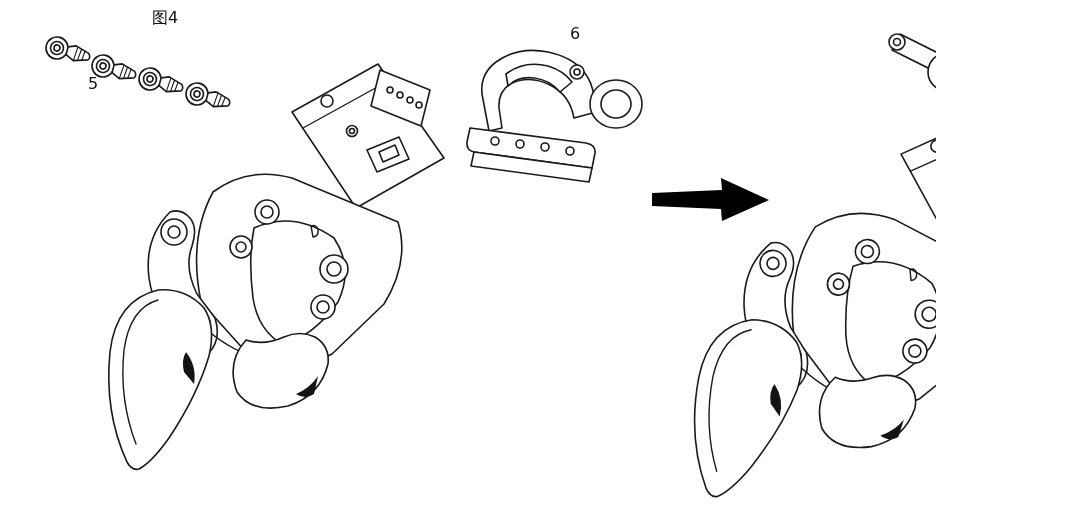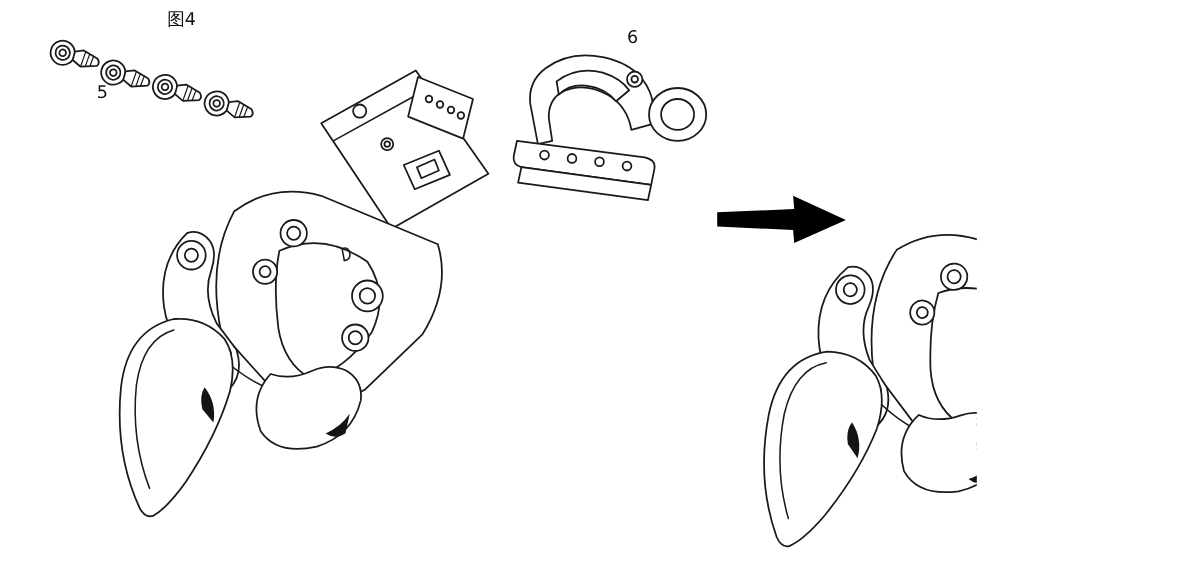--- a/index.html
+++ b/index.html
@@ -1,17 +1,17 @@
 <!DOCTYPE html>
 <html><head>
 <meta charset="utf-8">
 <style>
   html,body{margin:0;padding:0;background:#ffffff;}
   .canvas{position:relative;width:888px;height:526px;background:#ffffff;overflow:hidden;
-          font-family:"DejaVu Sans","Liberation Sans",sans-serif;}
+          font-family:"DejaVu Sans","Liberation Sans",sans-serif;padding-left:48px;}
   .lbl{position:absolute;font-size:16px;color:#111;user-select:none;}
   svg{position:absolute;left:0;top:0;}
   svg path,svg circle,svg ellipse,svg rect{
     fill:#ffffff;stroke:#1a1a1a;stroke-width:1.6;stroke-linejoin:round;stroke-linecap:round;}
   .ln{fill:none !important;stroke:#1a1a1a;stroke-width:1.4;}
   .thin{fill:none !important;stroke:#1a1a1a;stroke-width:1.1;}
   .dark{fill:#141414 !important;stroke:none !important;}
   .solid{fill:#000000 !important;stroke:none !important;}
 </style>
 </head>

